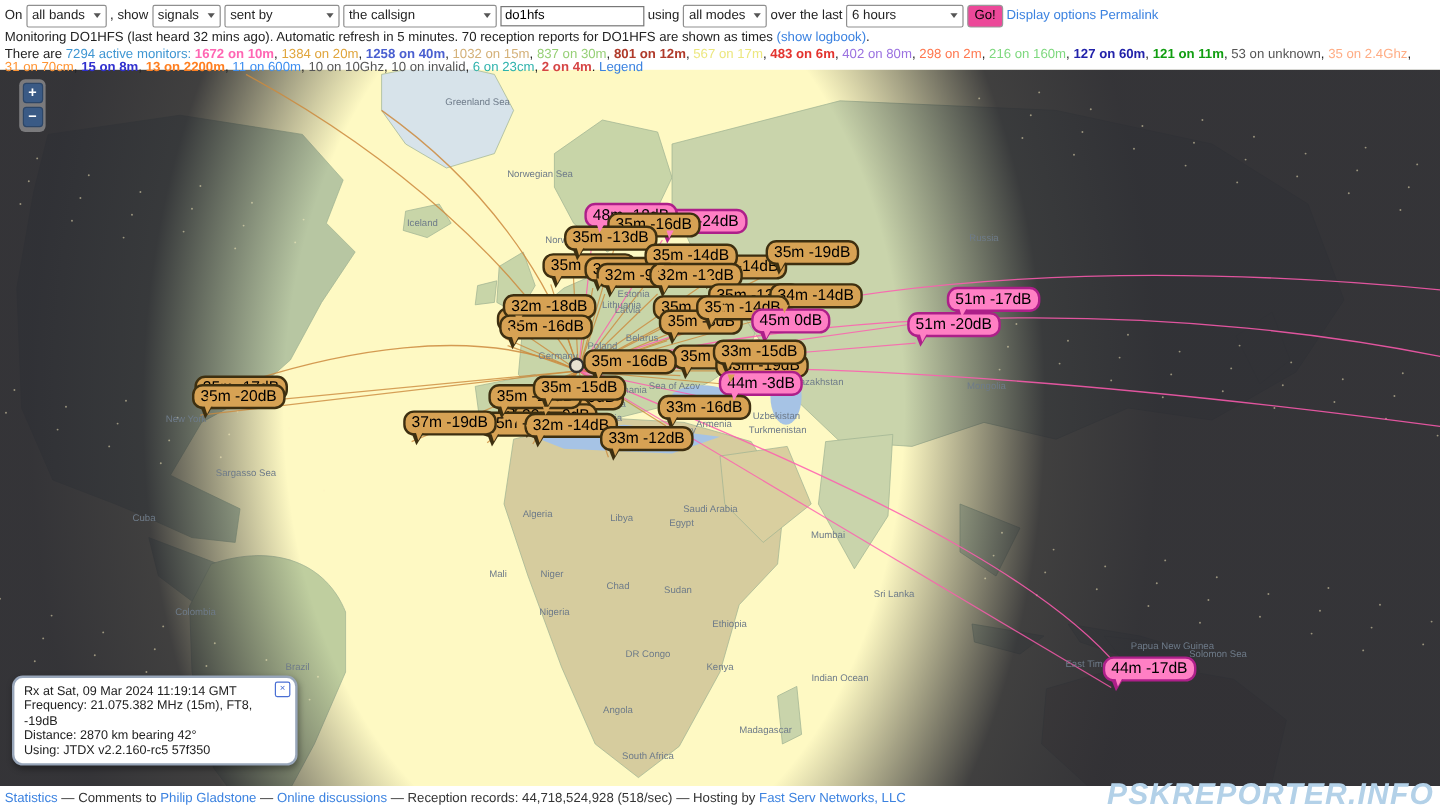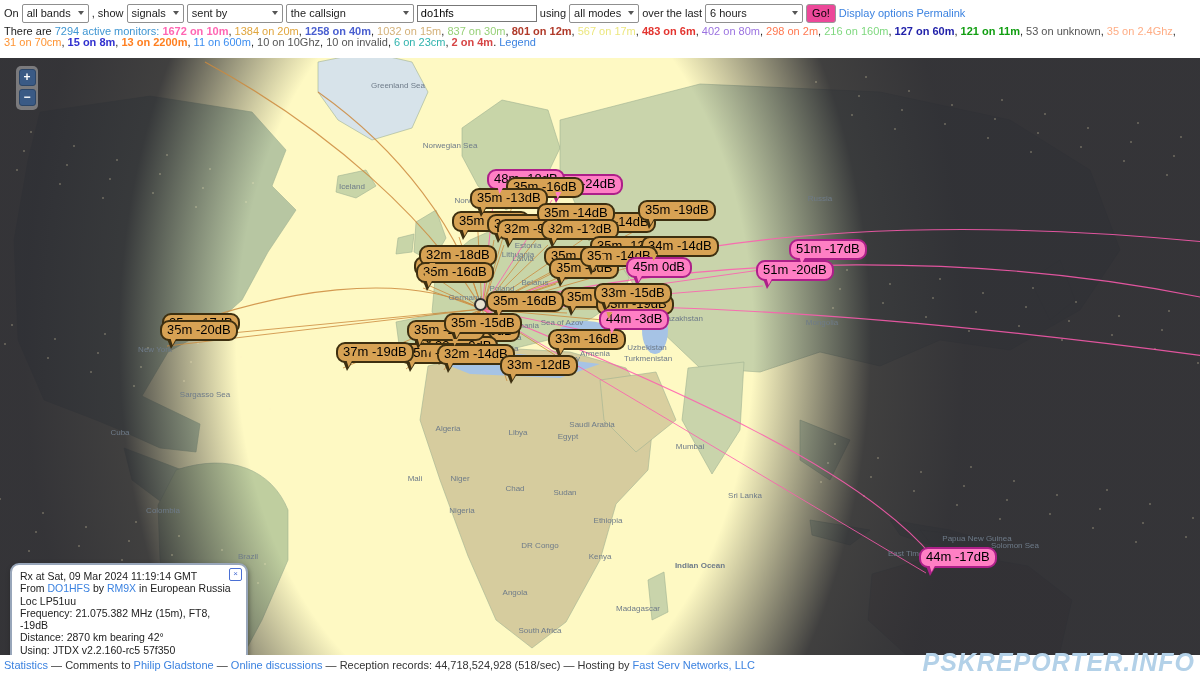--- a/index.html
+++ b/index.html
@@ -326,21 +326,21 @@
         <span class="plabel" style="left: 565px; top: 492px;">Sudan</span>
         <span class="plabel" style="left: 462px; top: 510px;">Nigeria</span>
         <span class="plabel" style="left: 608px; top: 520px;">Ethiopia</span>
         <span class="plabel" style="left: 600px; top: 556px;">Kenya</span>
         <span class="plabel" style="left: 540px; top: 545px;">DR Congo</span>
         <span class="plabel" style="left: 515px; top: 592px;">Angola</span>
         <span class="plabel" style="left: 638px; top: 608px;">Madagascar</span>
         <span class="plabel" style="left: 540px; top: 630px;">South Africa</span>
         <span class="plabel" style="left: 690px; top: 446px;">Mumbai</span>
         <span class="plabel" style="left: 745px; top: 495px;">Sri Lanka</span>
-        <span class="plabel" style="left: 700px; top: 565px; font-weight: bold;">Indian Ocean</span>
+        <span class="plabel" style="left: 700px; top: 565px;">Indian Ocean</span>
         <span class="plabel" style="left: 907px; top: 553px;">East Timor</span>
         <span class="plabel" style="left: 977px; top: 538px;">Papua New Guinea</span>
         <span class="plabel" style="left: 1015px; top: 545px;">Solomon Sea</span>
       </div>
 
     <div id="station-dot" style="left: 474px; top: 298px;"></div>
     <div id="markers-layer">
         <div class="balloon pink" style="left: 545px; top: 174px;">51m -24dB</div>
         <div class="balloon" style="left: 578px; top: 212px;">33m -14dB</div>
         <div class="balloon" style="left: 452px; top: 211px;">35m -14dB</div>
@@ -385,21 +385,20 @@
 
     <div id="zoomctl">
       <div class="zbtn">+</div>
       <div class="zbtn">−</div>
     </div>
 
 
     <div id="popup">
       <div id="popup-close">×</div>
       <div>Rx at Sat, 09 Mar 2024 11:19:14 GMT</div>
-      <div id="popup-line2"><span>From </span><span class="lnk">DO1HFS</span><span> by </span><span class="lnk">RM9X</span><span> in European Russia Loc LP51uu</span></div>
       <div>Frequency: 21.075.382 MHz (15m), FT8, -19dB</div>
       <div>Distance: 2870 km bearing 42°</div>
       <div>Using: JTDX v2.2.160-rc5 57f350</div>
     </div>
   </div>
 
   <div id="header">
     <div id="row1">
       <span>On</span>
       <span class="sel">
@@ -427,20 +426,21 @@
         </span>
       <span>over the last</span>
       <span class="sel" style="width:88px;justify-content:space-between;">
           <span>6 hours</span>
           <span class="cv"></span>
         </span>
       <button id="go-btn">Go!</button>
       <span class="lnk">Display options</span>
       <span class="lnk">Permalink</span>
     </div>
+    <div id="row2"><span>Monitoring DO1HFS (last heard 32 mins ago). Automatic refresh in 5 minutes. 70 reception reports for DO1HFS are shown as times </span><span class="lnk">(show logbook)</span><span>.</span></div>
     <div id="monitors-line"><span>There are </span><span style="color: rgb(63, 150, 210);">7294 active monitors: </span><span class="mon" style="color: rgb(255, 102, 179); font-weight: bold;">1672 on 10m</span><span>, </span><span class="mon" style="color: rgb(224, 165, 60);">1384 on 20m</span><span>, </span><span class="mon" style="color: rgb(74, 95, 208); font-weight: bold;">1258 on 40m</span><span>, </span><span class="mon" style="color: rgb(212, 177, 121);">1032 on 15m</span><span>, </span><span class="mon" style="color: rgb(151, 208, 119);">837 on 30m</span><span>, </span><span class="mon" style="color: rgb(176, 58, 42); font-weight: bold;">801 on 12m</span><span>, </span><span class="mon" style="color: rgb(236, 231, 127);">567 on 17m</span><span>, </span><span class="mon" style="color: rgb(227, 52, 47); font-weight: bold;">483 on 6m</span><span>, </span><span class="mon" style="color: rgb(155, 114, 224);">402 on 80m</span><span>, </span><span class="mon" style="color: rgb(255, 120, 80);">298 on 2m</span><span>, </span><span class="mon" style="color: rgb(126, 216, 126);">216 on 160m</span><span>, </span><span class="mon" style="color: rgb(34, 34, 170); font-weight: bold;">127 on 60m</span><span>, </span><span class="mon" style="color: rgb(17, 158, 17); font-weight: bold;">121 on 11m</span><span>, </span><span class="mon" style="color: rgb(85, 85, 85);">53 on unknown</span><span>, </span><span class="mon" style="color: rgb(255, 173, 133);">35 on 2.4Ghz</span><span>, </span><span class="mon" style="color: rgb(255, 148, 51);">31 on 70cm</span><span>, </span><span class="mon" style="color: rgb(48, 48, 207); font-weight: bold;">15 on 8m</span><span>, </span><span class="mon" style="color: rgb(255, 127, 32); font-weight: bold;">13 on 2200m</span><span>, </span><span class="mon" style="color: rgb(61, 142, 240);">11 on 600m</span><span>, </span><span class="mon" style="color: rgb(85, 85, 85);">10 on 10Ghz</span><span>, </span><span class="mon" style="color: rgb(85, 85, 85);">10 on invalid</span><span>, </span><span class="mon" style="color: rgb(47, 179, 173);">6 on 23cm</span><span>, </span><span class="mon" style="color: rgb(214, 69, 69); font-weight: bold;">2 on 4m</span><span>. </span><span class="lnk">Legend</span></div>
   </div>
 
   <div id="footer">
     <div id="footer-line"><span class="lnk">Statistics</span><span> — Comments to </span><span class="lnk">Philip Gladstone</span><span> — </span><span class="lnk">Online discussions</span><span> — Reception records: 44,718,524,928 (518/sec) — Hosting by </span><span class="lnk">Fast Serv Networks, LLC</span></div>
   </div>
   <div id="watermark">PSKREPORTER.INFO</div>
 
 </div>
 

